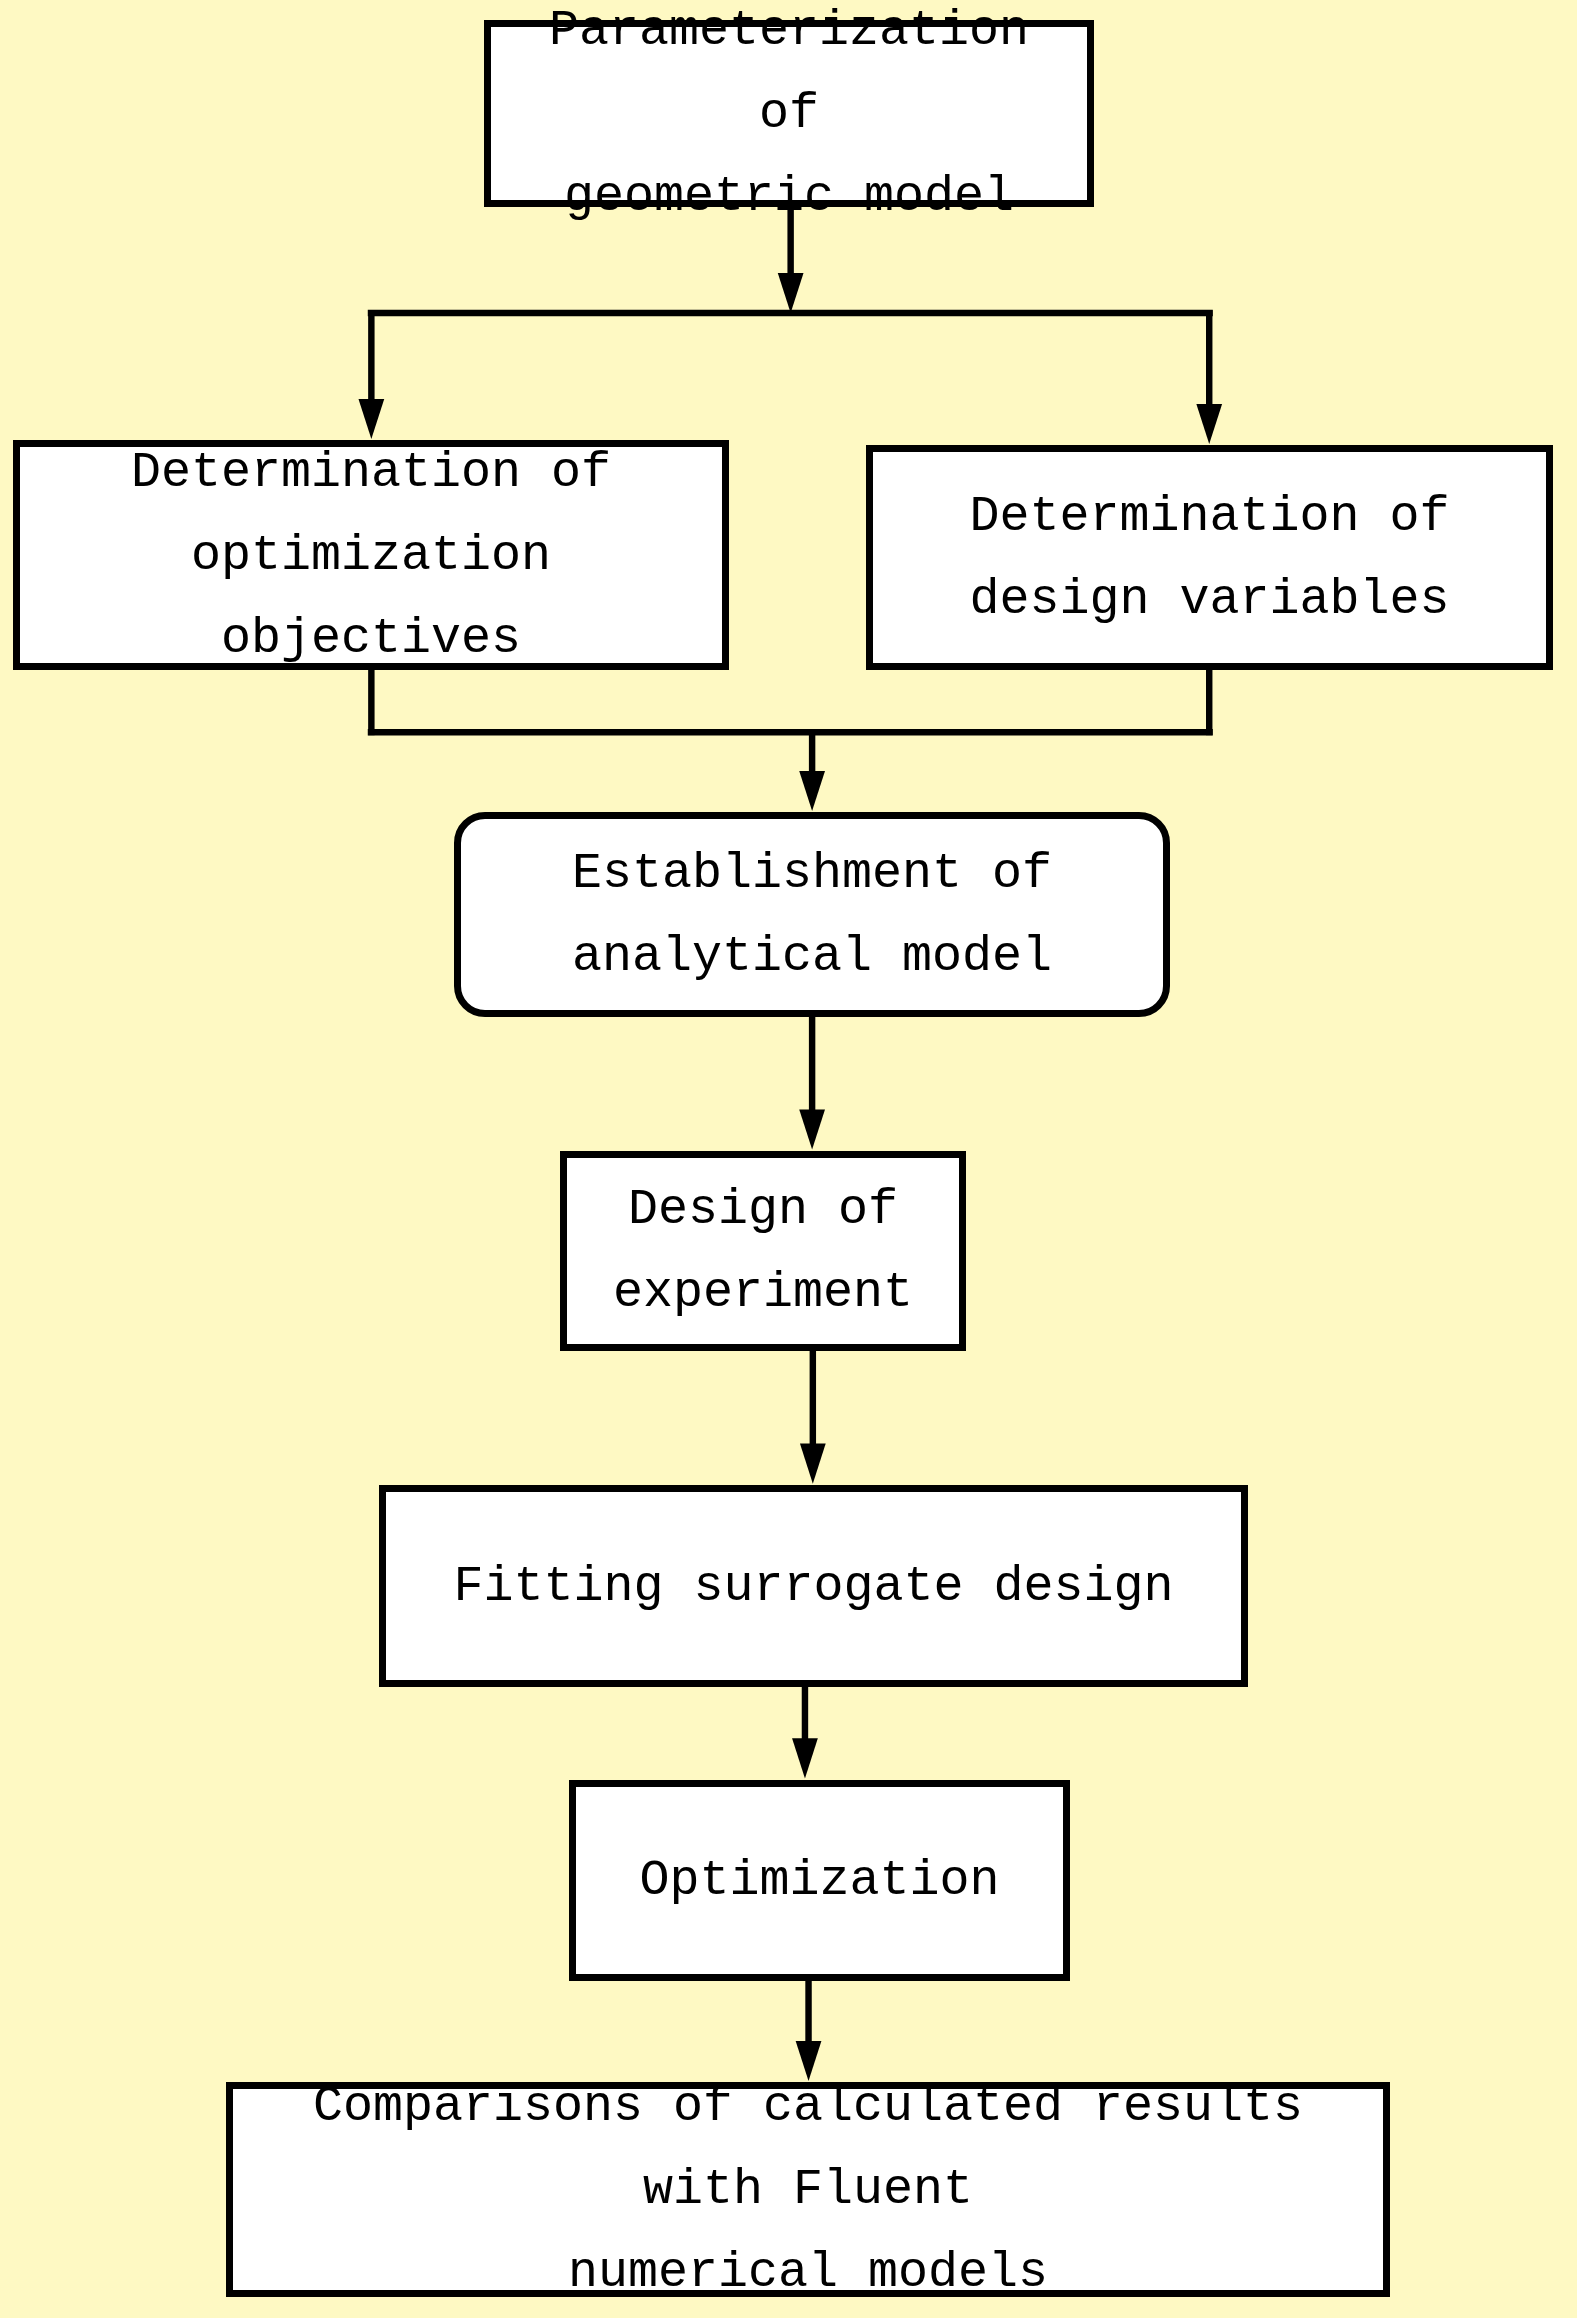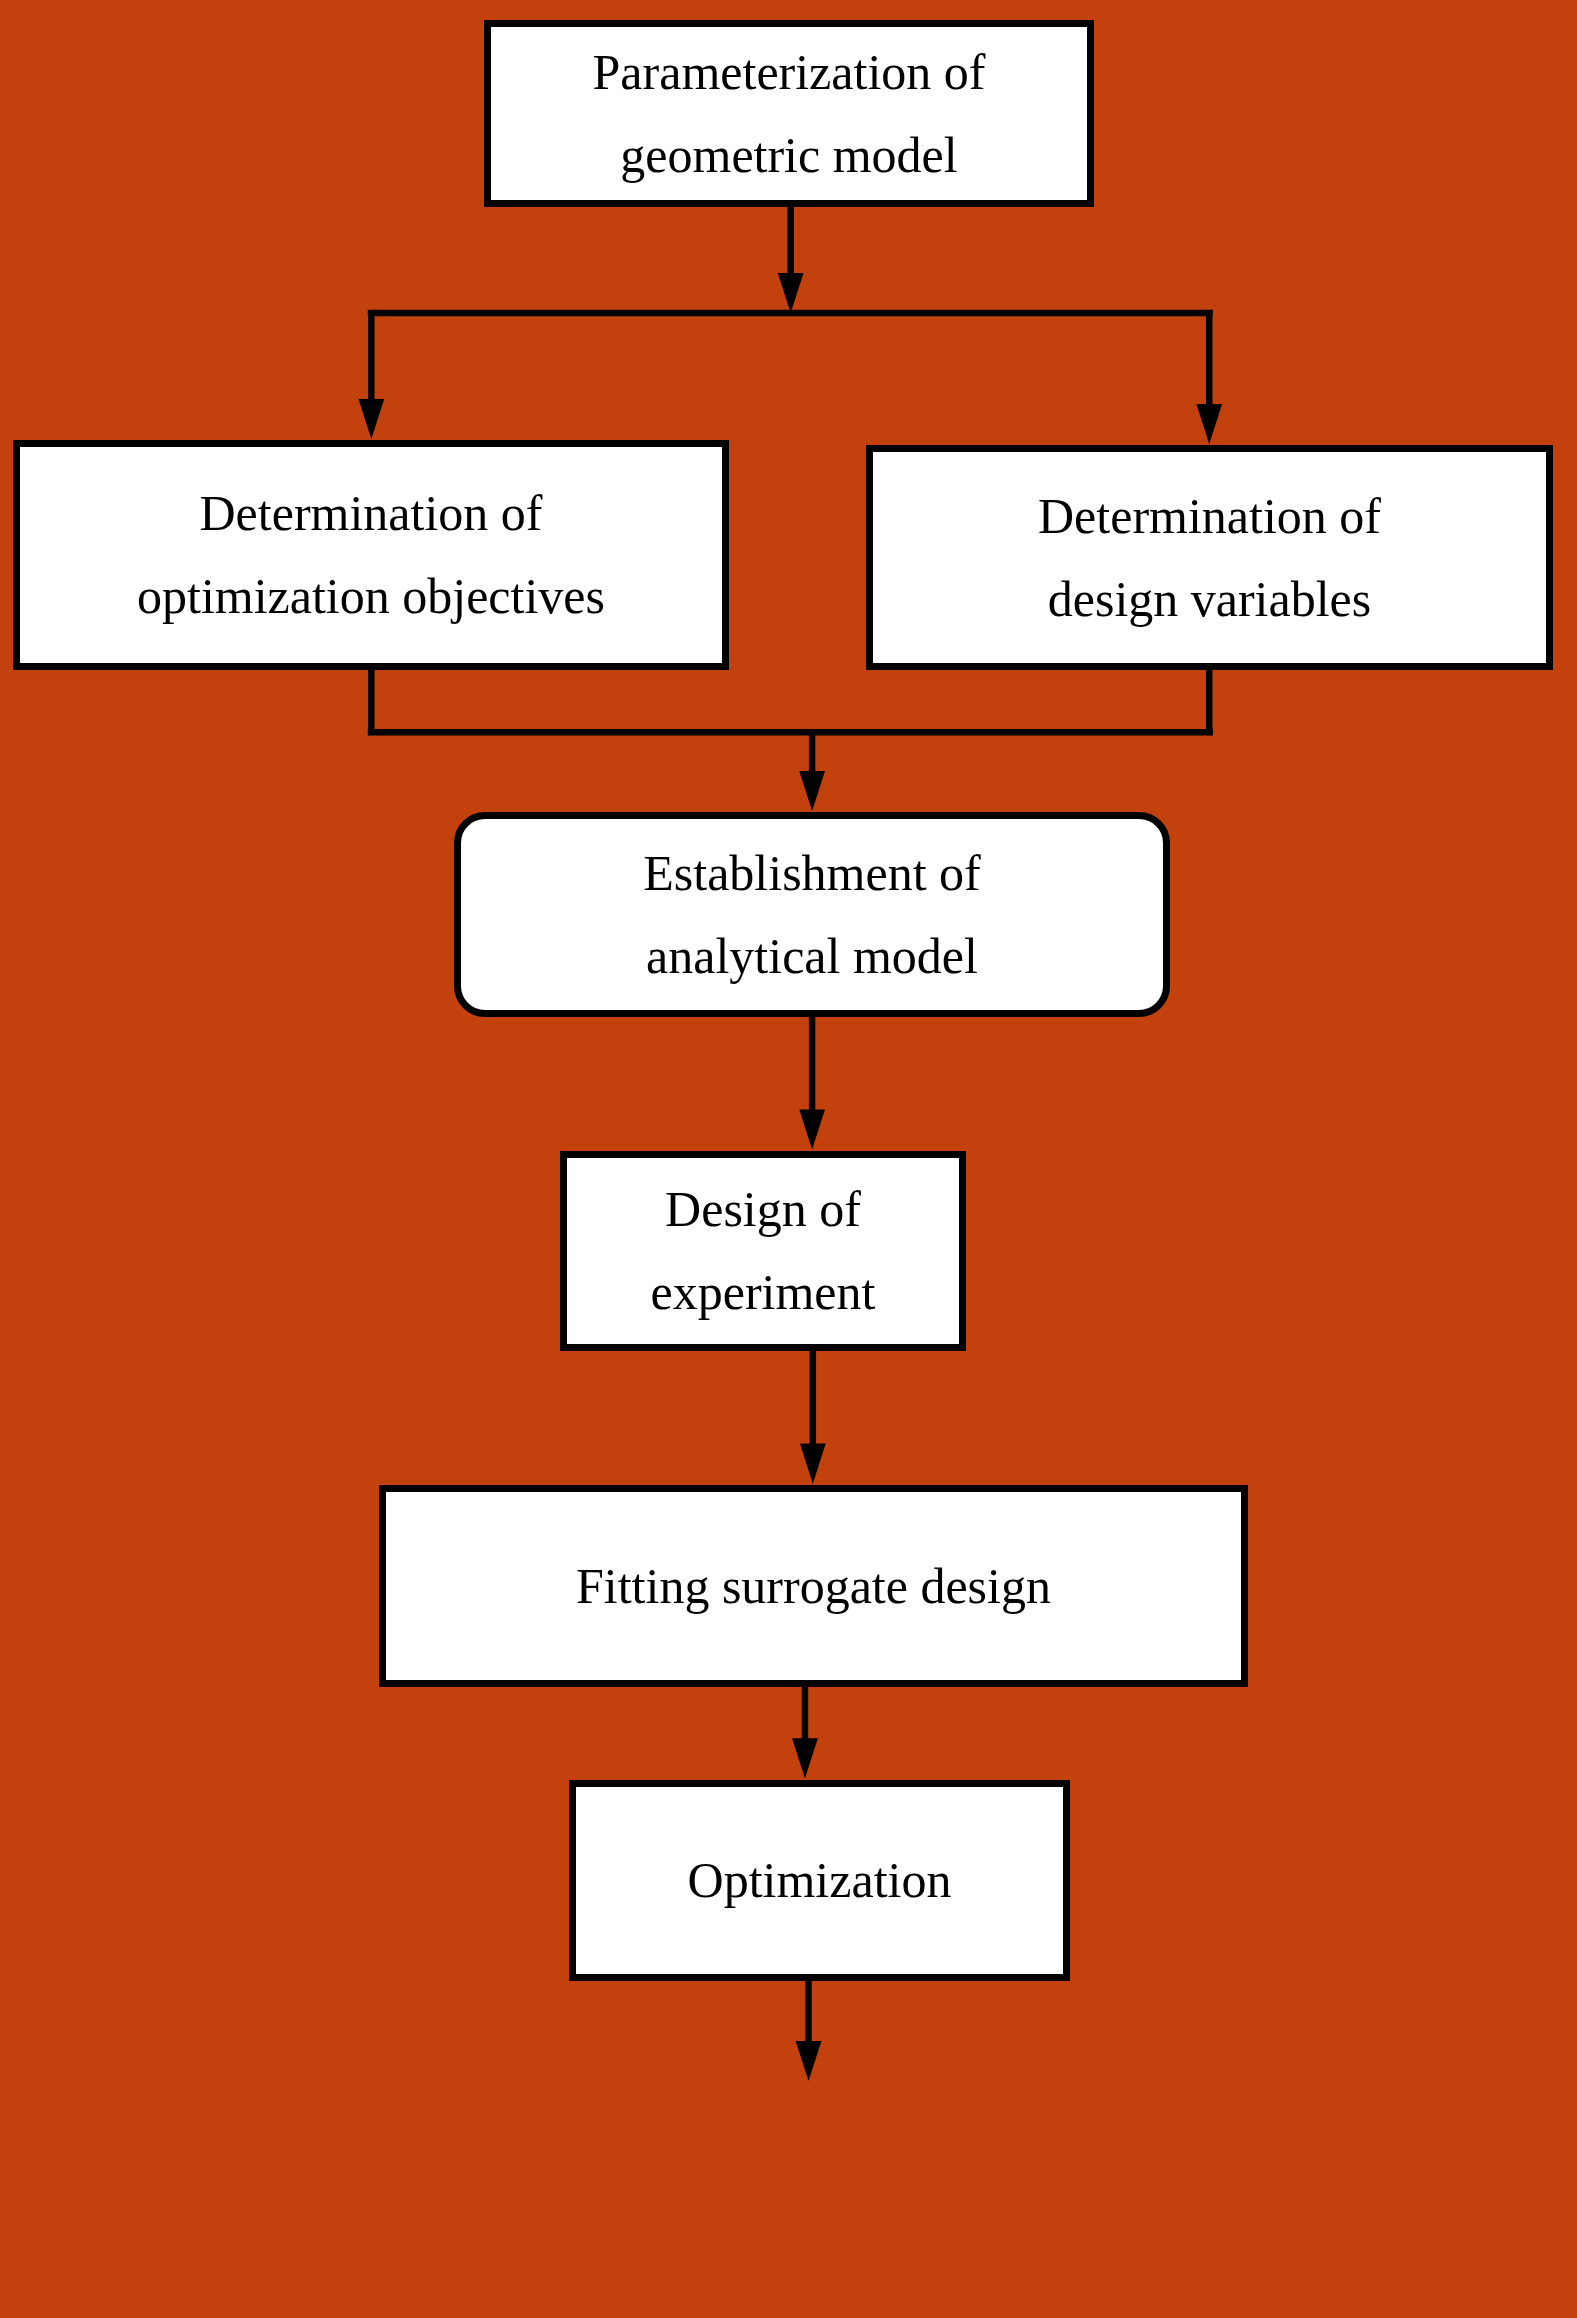--- a/index.html
+++ b/index.html
@@ -4,22 +4,22 @@
 <style>
   html, body {
     margin: 0;
     padding: 0;
     background: #ffffff;
   }
   .canvas {
     position: relative;
     width: 1577px;
     height: 2319px;
-    background: #c2410c;
-    font-family: Liberation Serif, serif;
+    background: #fef9c3;
+    font-family: Liberation Mono, monospace;
     overflow: hidden;
   }
   .connectors {
     position: absolute;
     left: 0;
     top: 0;
     width: 1577px;
     height: 2319px;
   }
   .connectors line {
@@ -124,15 +124,19 @@
   </div>
 
   <div class="node n-fit">
     <span class="label">Fitting surrogate design</span>
   </div>
 
   <div class="node n-opt">
     <span class="label">Optimization</span>
   </div>
 
+  <div class="node n-comp">
+    <span class="label">Comparisons of calculated results with Fluent
+numerical models</span>
+  </div>
 
 </div>
 
 
 </body></html>

